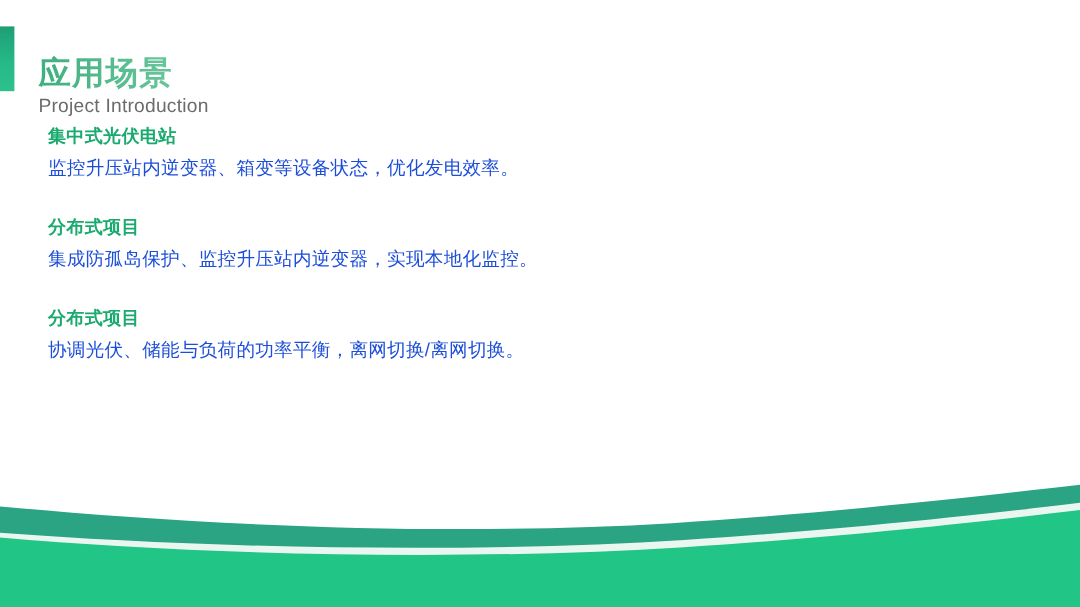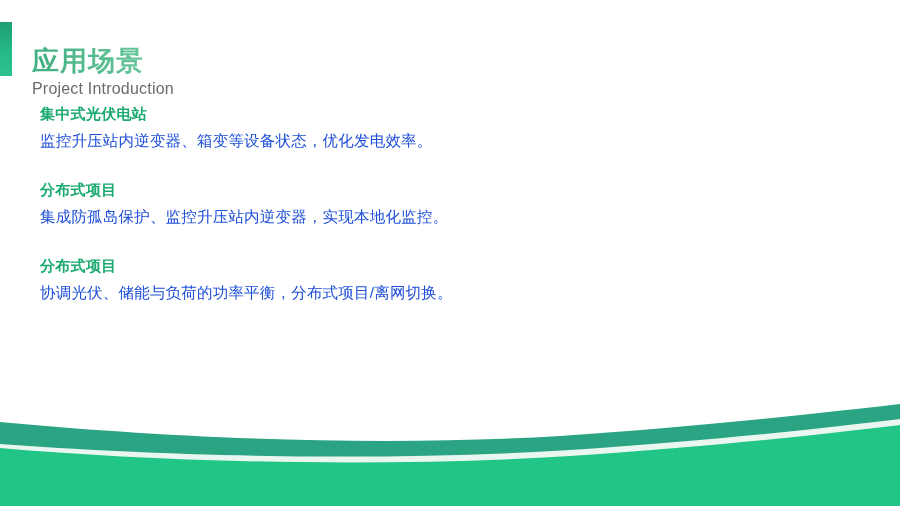--- a/index.html
+++ b/index.html
@@ -119,21 +119,21 @@
       <div class="section-body">监控升压站内逆变器、箱变等设备状态，优化发电效率。</div>
     </div>
 
     <div class="section">
       <div class="section-heading">分布式项目</div>
       <div class="section-body">集成防孤岛保护、监控升压站内逆变器，实现本地化监控。</div>
     </div>
 
     <div class="section">
       <div class="section-heading">分布式项目</div>
-      <div class="section-body">协调光伏、储能与负荷的功率平衡，分布式项目/离网切换。</div>
+      <div class="section-body">协调光伏、储能与负荷的功率平衡，离网切换/离网切换。</div>
     </div>
 
   </div>
 
   <svg class="wave-deco" viewBox="0 0 900 120" preserveAspectRatio="none">
 
     <path fill="#2aa482" d="M0,36 C150,50 360,62 560,50 C700,41 820,27 900,18 L900,120 L0,120 Z"></path>
 
     <path fill="#eaf7f1" d="M0,58 C160,70 380,76 570,64 C710,55 825,42 900,33 L900,41 C825,50 710,63 570,72 C380,84 160,78 0,66 Z"></path>
 

